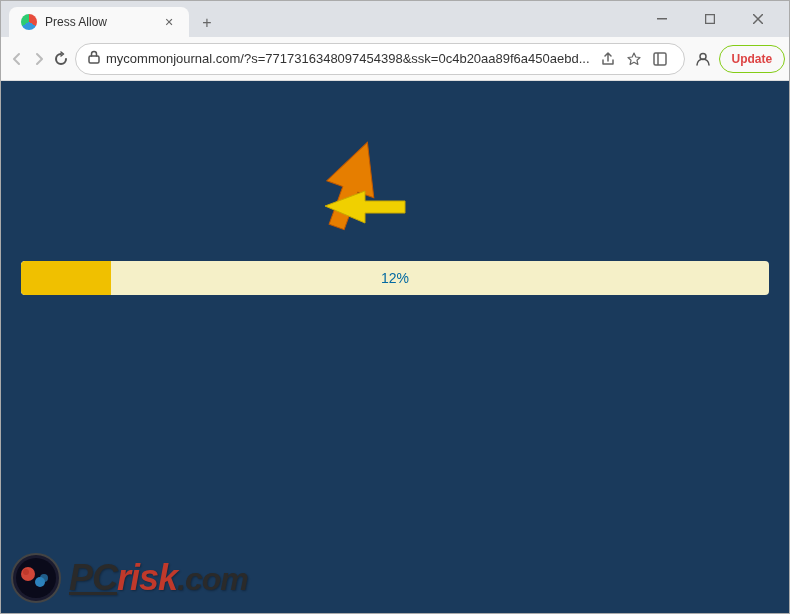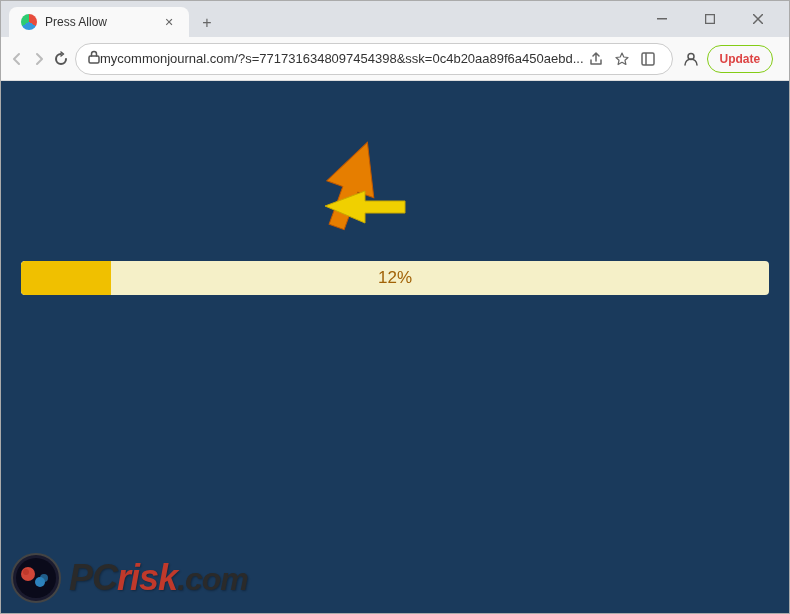--- a/index.html
+++ b/index.html
@@ -132,20 +132,21 @@
 
     .address-bar {
       flex: 1;
       height: 32px;
       background: #fff;
       border: 1px solid #ccc;
       border-radius: 16px;
       display: flex;
       align-items: center;
       padding: 0 12px;
+      gap: 6px;
       font-size: 13px;
       color: #333;
     }
 
     .lock-icon {
       color: #555;
       font-size: 12px;
     }
 
     .address-text {
@@ -236,22 +237,22 @@
       left: 0;
       top: 0;
       bottom: 0;
       background: #f0c000;
       border-radius: 4px 0 0 4px;
     }
 
     .progress-text {
       position: relative;
       z-index: 1;
-      font-size: 17px;
-      color: #a16207;
+      font-size: 14px;
+      color: #0369a1;
       font-weight: 500;
     }
 
     
     .pcrisk-logo {
       position: absolute;
       bottom: 10px;
       left: 10px;
       display: flex;
       align-items: center;
@@ -402,18 +403,18 @@
       <div class="pcrisk-icon">
         <svg width="44" height="44" viewBox="0 0 44 44">
           <circle cx="22" cy="22" r="20" fill="#0a0a1a"></circle>
           <circle cx="14" cy="18" r="7" fill="#e74c3c" opacity="0.9"></circle>
           <circle cx="12" cy="16" r="3" fill="#c0392b"></circle>
           <circle cx="26" cy="26" r="5" fill="#3498db" opacity="0.85"></circle>
           <circle cx="30" cy="22" r="4" fill="#2980b9" opacity="0.7"></circle>
         </svg>
       </div>
       <div class="pcrisk-text">
-        <span style="color:#2a2a2a;">PC</span><span style="color:#c0392b;">risk</span><span style="color:#2a2a2a; font-size:32px;">.com</span>
+        <span style="color:#2a2a2a;text-decoration:underline;">PC</span><span style="color:#c0392b;">risk</span><span style="color:#2a2a2a; font-size:32px;">.com</span>
       </div>
     </div>
 
   </div>
 </div>
 
 </body></html>

